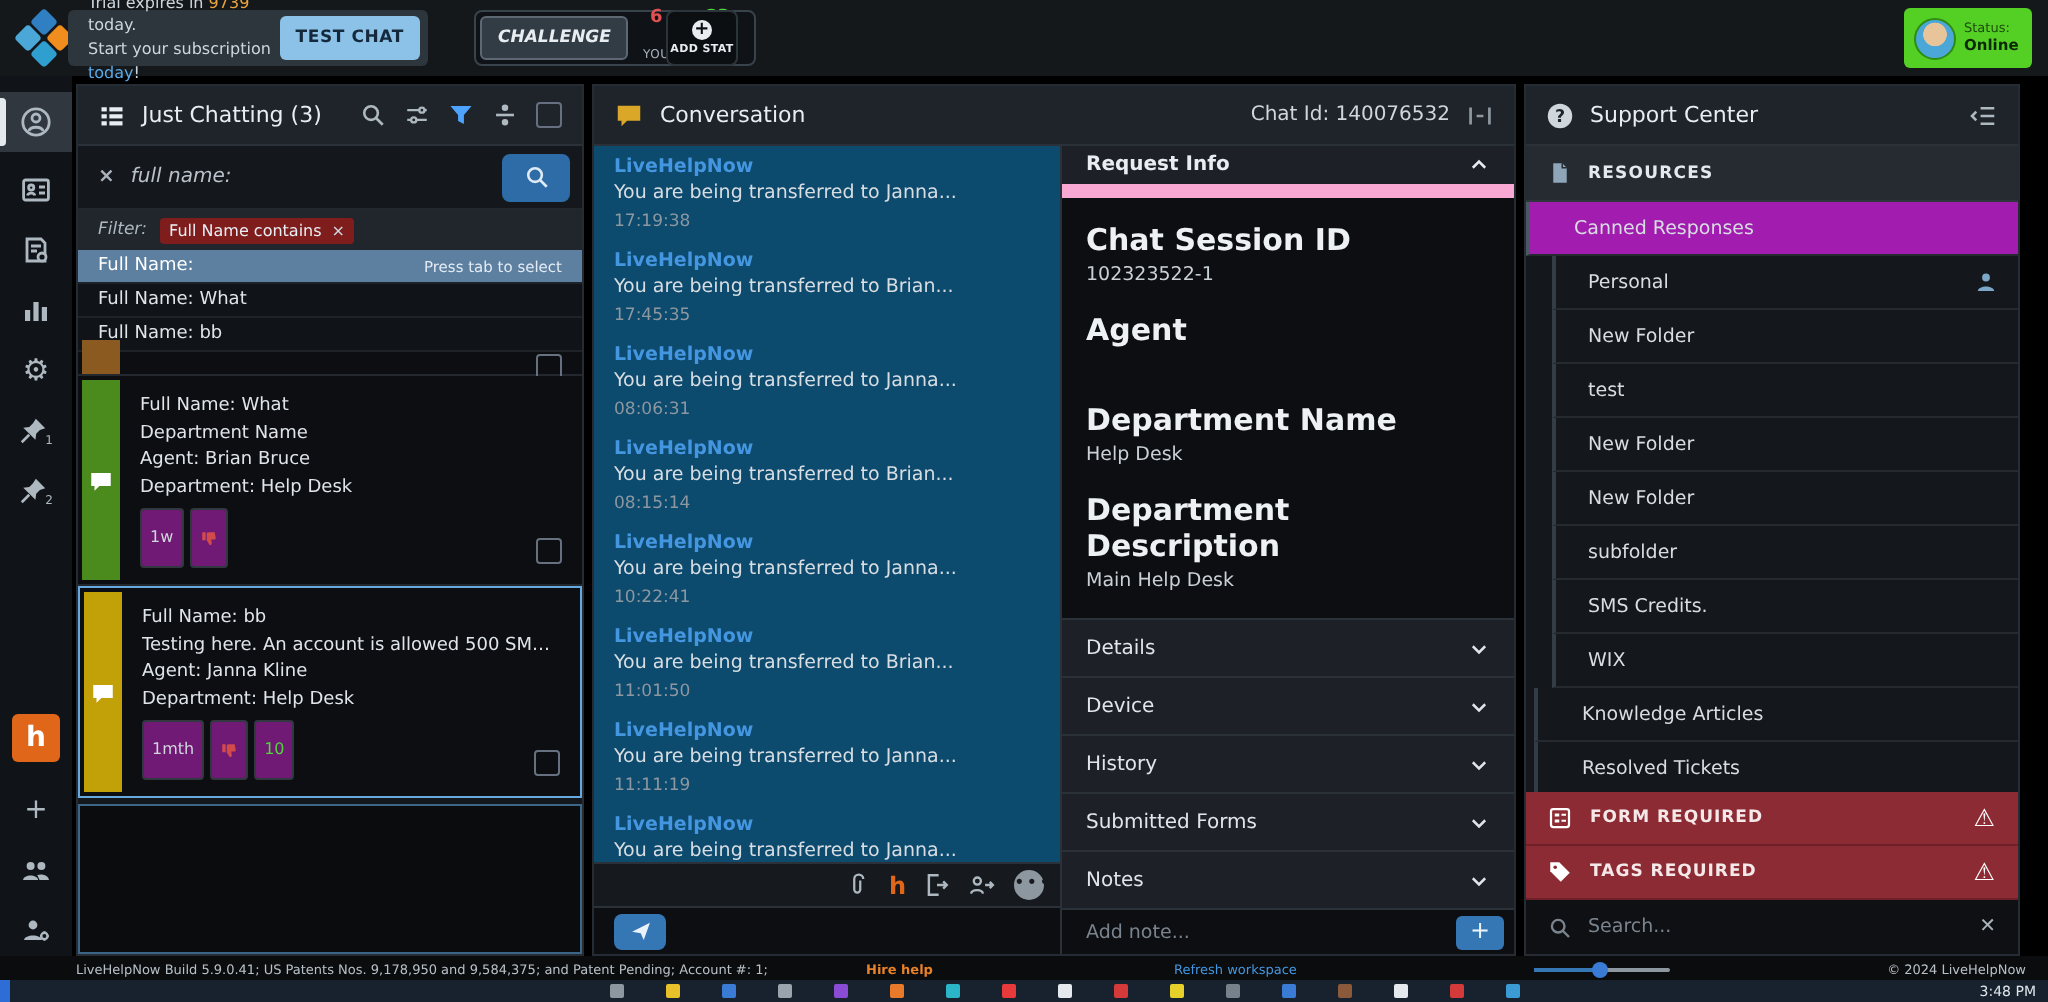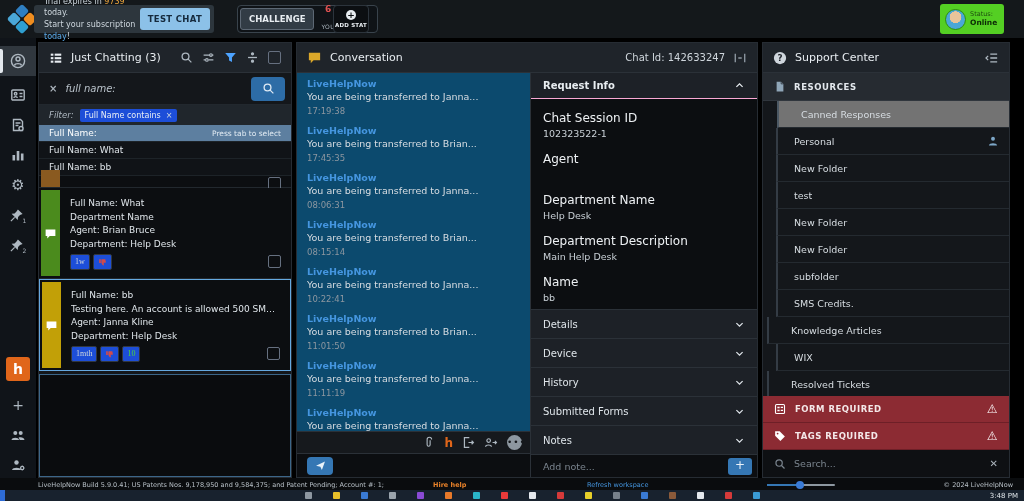--- a/index.html
+++ b/index.html
@@ -9,29 +9,29 @@
 
   
   .topbar { position:absolute; left:0; top:0; width:1024px; height:38px; background:#14181b; }
   .logo { position:absolute; left:8px; top:5px; width:28px; height:28px; }
   .logo i { position:absolute; width:10px; height:10px; transform:rotate(45deg); border-radius:2px; }
   .trialbox { position:absolute; left:34px; top:5px; width:180px; height:28px; background:#2d363d; border-radius:3px; display:flex; align-items:center; padding:0 4px 0 10px; }
   .trialtext { flex:1; font-size:8px; color:#cdd6dd; line-height:1.45; }
   .o { color:#e8a33d; } .bl { color:#5aa9e8; }
   .testchat { background:#8cc1e8; color:#15293c; border:0; border-radius:3px; font-size:8.5px; font-weight:bold; padding:6px 8px; letter-spacing:.3px; font-family:inherit; }
   .chgroup { position:absolute; left:237px; top:5px; height:28px; display:flex; align-items:center; background:#0f1317; border:1px solid #39434c; border-radius:4px; padding:2px; }
-  .chbtn { background:#323c45; border:1px solid #5d6874; border-radius:3px; color:#e8edf1; font-weight:bold; font-size:8.5px; padding:5px 8px; font-family:inherit; }
+  .chbtn { background:#323c45; border:1px solid #5d6874; border-radius:3px; color:#e8edf1; font-weight:bold; font-size:8.5px; padding:5px 8px; font-family:inherit;font-style:italic; }
   .stat { text-align:center; padding:0 7px; line-height:1.1; }
   .stat b { display:block; font-size:9px; }
   .stat span { font-size:6px; color:#aab4bd; letter-spacing:.3px; }
   .red { color:#e05252; } .grn { color:#4fd63f; }
   .vdiv { width:1px; height:16px; background:#39434c; }
   .addstat { position:absolute; left:333px; top:5px; height:28px; width:36px; background:#0c0f12; border:1px solid #2c343c; border-radius:4px; color:#e8edf1; font-size:5.5px; font-weight:bold; letter-spacing:.2px; display:flex; flex-direction:column; align-items:center; justify-content:center; gap:2px; font-family:inherit; }
   .pluscirc { width:10px; height:10px; border-radius:50%; background:#e8edf1; color:#0c0f12; font-size:9px; line-height:10px; text-align:center; font-weight:bold; }
-  .statusbox { position:absolute; right:20px; top:4px; width:64px; height:30px; background:#54cf23; border-radius:3px; display:flex; align-items:center; gap:4px; padding:0 5px; }
+  .statusbox { position:absolute; right:8px; top:4px; width:64px; height:30px; background:#54cf23; border-radius:3px; display:flex; align-items:center; gap:4px; padding:0 5px; }
   .avatar { width:21px; height:21px; border-radius:50%; background:radial-gradient(circle at 50% 38%, #e8c49a 0 38%, #4aa7d8 40%); border:1px solid #2e8c12; }
   .statustext { font-size:6.5px; color:#1e4d10; line-height:1.3; }
   .statustext b { color:#0b2906; font-size:7.5px; }
 
   
   .rail { position:absolute; left:0; top:38px; width:36px; height:452px; background:#101419; }
   .rail-item { position:relative; width:36px; height:30px; display:flex; align-items:center; justify-content:center; color:#aeb8c1; }
   .rail-item.active { background:#30373e; }
   .rail-item.active::before { content:""; position:absolute; left:0; top:3px; bottom:3px; width:3px; background:#e4e9ee; border-radius:0 2px 2px 0; }
   .htile { width:24px; height:24px; background:#e0661a; border-radius:3px; color:#fff; font-weight:bold; font-size:14px; display:flex; align-items:center; justify-content:center; }
@@ -44,35 +44,35 @@
   .phead .sp { flex:1; }
 
   
   .chatlist { left:38px; width:254px; }
   .hicons { display:flex; align-items:center; gap:9px; color:#aeb8c1; }
   .searchrow { height:32px; background:#14171b; display:flex; align-items:center; gap:8px; padding:0 6px 0 10px; border-bottom:1px solid #22282e; flex:0 0 auto; }
   .searchrow .q { flex:1; font-style:italic; font-size:10px; color:#b9c2ca; }
   .sbtn { width:34px; height:24px; background:#2d6ca6; border-radius:4px; display:flex; align-items:center; justify-content:center; color:#dfeaf4; }
   .filterrow { height:20px; background:#20262c; display:flex; align-items:center; gap:6px; padding:0 10px; font-size:8.5px; flex:0 0 auto; }
   .filterrow em { color:#aeb8c1; }
-  .chip { background:#1d4ed8; color:#e8eef4; border-radius:2px; padding:2px 5px; font-size:8px; display:flex; gap:5px; align-items:flex-start; }
+  .chip { background:#7f1d1d; color:#e8eef4; border-radius:2px; padding:2px 5px; font-size:8px; display:flex; gap:5px; align-items:flex-start; }
   .chip b { font-weight:normal; color:#cfdae4; }
   .sugg { flex:0 0 auto; }
   .sugg-row { height:17px; display:flex; align-items:center; justify-content:space-between; padding:0 10px; font-size:9px; color:#dfe5ea; background:#101317; border-bottom:1px solid #1d2328; }
   .sugg-row.selected { background:#5d7fa0; color:#fff; }
   .sugg-row .hint { font-size:7.5px; color:#e3ecf4; }
   .partial-item { height:12px; background:#0c0e11; position:relative; border-bottom:1px solid #22282e; flex:0 0 auto; }
   .partial-item .bar { position:absolute; left:2px; top:-6px; bottom:0; width:19px; }
   .chat-item { position:relative; background:#0c0e11; border-bottom:1px solid #22282e; display:flex; flex:0 0 auto; }
   .chat-item.selected { border:1px solid #66a9e0; }
   .chat-item .bar { width:19px; flex:0 0 auto; display:flex; align-items:center; justify-content:center; margin:2px 0 2px 2px; }
   .chat-item .content { flex:1; padding:9px 10px 8px 10px; font-size:9px; line-height:1.5; min-width:0; }
   .chat-item .content div { white-space:nowrap; overflow:hidden; text-overflow:ellipsis; }
   .badges { display:flex; gap:3px; margin-top:3px; }
-  .badge { background:#1d4ed8; border:1px solid #32383f; border-radius:2px; padding:0 4px; font-size:8px; color:#cfd6dc; height:16px; display:flex; align-items:center;font-family:Liberation Serif, serif; }
+  .badge { background:#701a75; border:1px solid #32383f; border-radius:2px; padding:0 4px; font-size:8px; color:#cfd6dc; height:30px; display:flex; align-items:center; }
   .badge.cnt { color:#4fd63f; }
   .cbox { width:13px; height:13px; border:1px solid #667080; border-radius:2px; background:transparent; }
   .chat-item .cbox { position:absolute; right:10px; bottom:10px; }
   .partial-item .cbox { position:absolute; right:10px; top:1px; }
   .emptybox { flex:1; margin:3px 0 0 0; background:#0a0c0e; border:1px solid #3c6688; }
 
   
   .conv { left:296px; width:462px; }
   .convbody { flex:1; display:flex; min-height:0; }
   .msgcol { width:234px; display:flex; flex-direction:column; border-right:1px solid #2b3138; min-height:0; }
@@ -80,36 +80,36 @@
   .msg .from { color:#4596e0; font-size:9.5px; font-weight:600; margin-bottom:2px; }
   .msg .txt { color:#d8dde2; font-size:9.5px; margin-bottom:4px; }
   .msg .tm { color:#8d97a0; font-size:8.5px; margin-bottom:9px; }
   .wtools { height:22px; background:#16191d; border-top:1px solid #2b3138; display:flex; align-items:center; justify-content:flex-end; gap:9px; padding:0 8px; color:#aeb8c1; flex:0 0 auto; }
   .hmini { color:#e0661a; font-weight:bold; font-size:12px; }
   .dotsbtn { width:15px; height:15px; border-radius:50%; background:#8d97a0; color:#16191d; font-size:9px; line-height:14px; text-align:center; letter-spacing:1px; }
   .whisper { height:24px; background:#0c0e11; border-top:1px solid #2b3138; display:flex; align-items:center; padding:0 6px 0 10px; flex:0 0 auto; }
   .whisper .ph { flex:1; color:#7a848e; font-size:9.5px; }
   .sendbtn { width:26px; height:18px; background:#3577b4; border-radius:4px; display:flex; align-items:center; justify-content:center; color:#eaf2f9; }
   .infocol { flex:1; display:flex; flex-direction:column; min-height:0; }
-  .acc-head { height:26px; background:#1d2127; display:flex; align-items:center; justify-content:space-between; padding:0 12px; font-size:10px; font-weight:bold; color:#e8edf1; border-bottom:1px solid #f9a8d4; flex:0 0 auto; }
+  .acc-head { height:26px; background:#1d2127; display:flex; align-items:center; justify-content:space-between; padding:0 12px; font-size:10px; font-weight:bold; color:#e8edf1; border-bottom:7px solid #f9a8d4; flex:0 0 auto; }
   .fields { flex:1; background:#0c0e11; padding:12px 12px; overflow:hidden; }
   .field { margin-bottom:13px; }
-  .field .lbl { font-size:12px; font-weight:normal; color:#eef1f4; }
+  .field .lbl { font-size:15px; font-weight:bold; color:#eef1f4; }
   .field .val { font-size:9.5px; color:#c9d0d6; margin-top:3px; min-height:11px; }
   .acc-row { height:29px; background:#1d2127; border-top:1px solid #2b3138; display:flex; align-items:center; justify-content:space-between; padding:0 12px; font-size:10px; color:#dfe5ea; flex:0 0 auto; }
   .addnote { height:23px; background:#0c0e11; border-top:1px solid #2b3138; display:flex; align-items:center; padding:0 5px 0 12px; flex:0 0 auto; }
   .addnote .ph { flex:1; color:#7a848e; font-size:9.5px; }
   .plusbtn { width:24px; height:17px; background:#3577b4; border-radius:3px; color:#eaf2f9; font-size:12px; line-height:15px; text-align:center; }
 
   
   .support { left:762px; width:248px; }
   .resrow { height:28px; background:#262b31; display:flex; align-items:center; gap:8px; padding:0 11px; font-size:8.5px; font-weight:bold; letter-spacing:.6px; color:#e4e9ee; border-bottom:1px solid #30363d; flex:0 0 auto; }
   .tree { flex:1; min-height:0; overflow:hidden; display:flex; flex-direction:column; }
   .tree-row { height:27px; flex:0 0 auto; display:flex; align-items:center; justify-content:space-between; font-size:9.5px; color:#d7dde2; background:#14171b; border-bottom:1px solid #242a30; padding:0 10px 0 22px; margin-left:4px; border-left:2px solid #343c45; }
-  .tree-row.selected { margin-left:14px; border-left:2px solid #4b5864; background:#737373; padding-left:22px; }
+  .tree-row.selected { margin-left:0; border-left:2px solid #4b5864; background:#a21caf; padding-left:22px; }
   .tree-row.level1 { margin-left:13px; padding-left:16px; }
   .redrow { height:27px; background:#8c2b33; border-bottom:1px solid #6e1f27; display:flex; align-items:center; gap:9px; padding:0 11px; font-size:8.5px; font-weight:bold; letter-spacing:.5px; color:#f4e8e9; flex:0 0 auto; }
   .redrow .sp { flex:1; }
   .warn { font-size:12px; color:#fff; }
   .supsearch { height:27px; background:#0e1013; display:flex; align-items:center; gap:8px; padding:0 11px; color:#7a848e; font-size:9.5px; flex:0 0 auto; }
   .supsearch .sp { flex:1; }
   .xg { color:#aab3bb; font-size:10px; font-weight:bold; }
 
   
   .statusbar { position:absolute; left:0; top:478px; width:1024px; height:12px; background:#0a0c0e; font-size:6.5px; color:#b8c0c7; }
@@ -355,21 +355,21 @@
     <div class="emptybox"></div>
   </section>
 
   <section class="panel conv">
     <div class="phead">
       <svg class="ic" width="15" height="15" viewBox="0 0 16 16" fill="#e8b center">
           <path fill="#dba729" d="M2 3h12v8H7l-3 3v-3H2z"></path>
         </svg>
       <span>Conversation</span>
       <span class="sp"></span>
-      <span style="font-size:10px;color:#cfd6dc">Chat Id: 142633247</span>
+      <span style="font-size:10px;color:#cfd6dc">Chat Id: 140076532</span>
       <svg class="ic" width="14" height="12" viewBox="0 0 16 14" stroke="#8d97a0" stroke-width="1.6">
           <path d="M2.5 2v10M13.5 2v10M6 7h4"></path>
         </svg>
     </div>
     <div class="convbody">
       <div class="msgcol">
         <div class="msgs">
 
             <div class="msg">
               <div class="from">LiveHelpNow</div>
@@ -582,27 +582,27 @@
         <div class="tree-row level1">
           <span>subfolder</span>
 
         </div>
 
         <div class="tree-row level1">
           <span>SMS Credits.</span>
 
         </div>
 
+        <div class="tree-row level1">
+          <span>WIX</span>
+
+        </div>
+
         <div class="tree-row">
           <span>Knowledge Articles</span>
-
-        </div>
-
-        <div class="tree-row level1">
-          <span>WIX</span>
 
         </div>
 
         <div class="tree-row">
           <span>Resolved Tickets</span>
 
         </div>
       </div>
     <div class="redrow">
       <svg class="ic" width="12" height="12" viewBox="0 0 16 16" fill="#fff">

